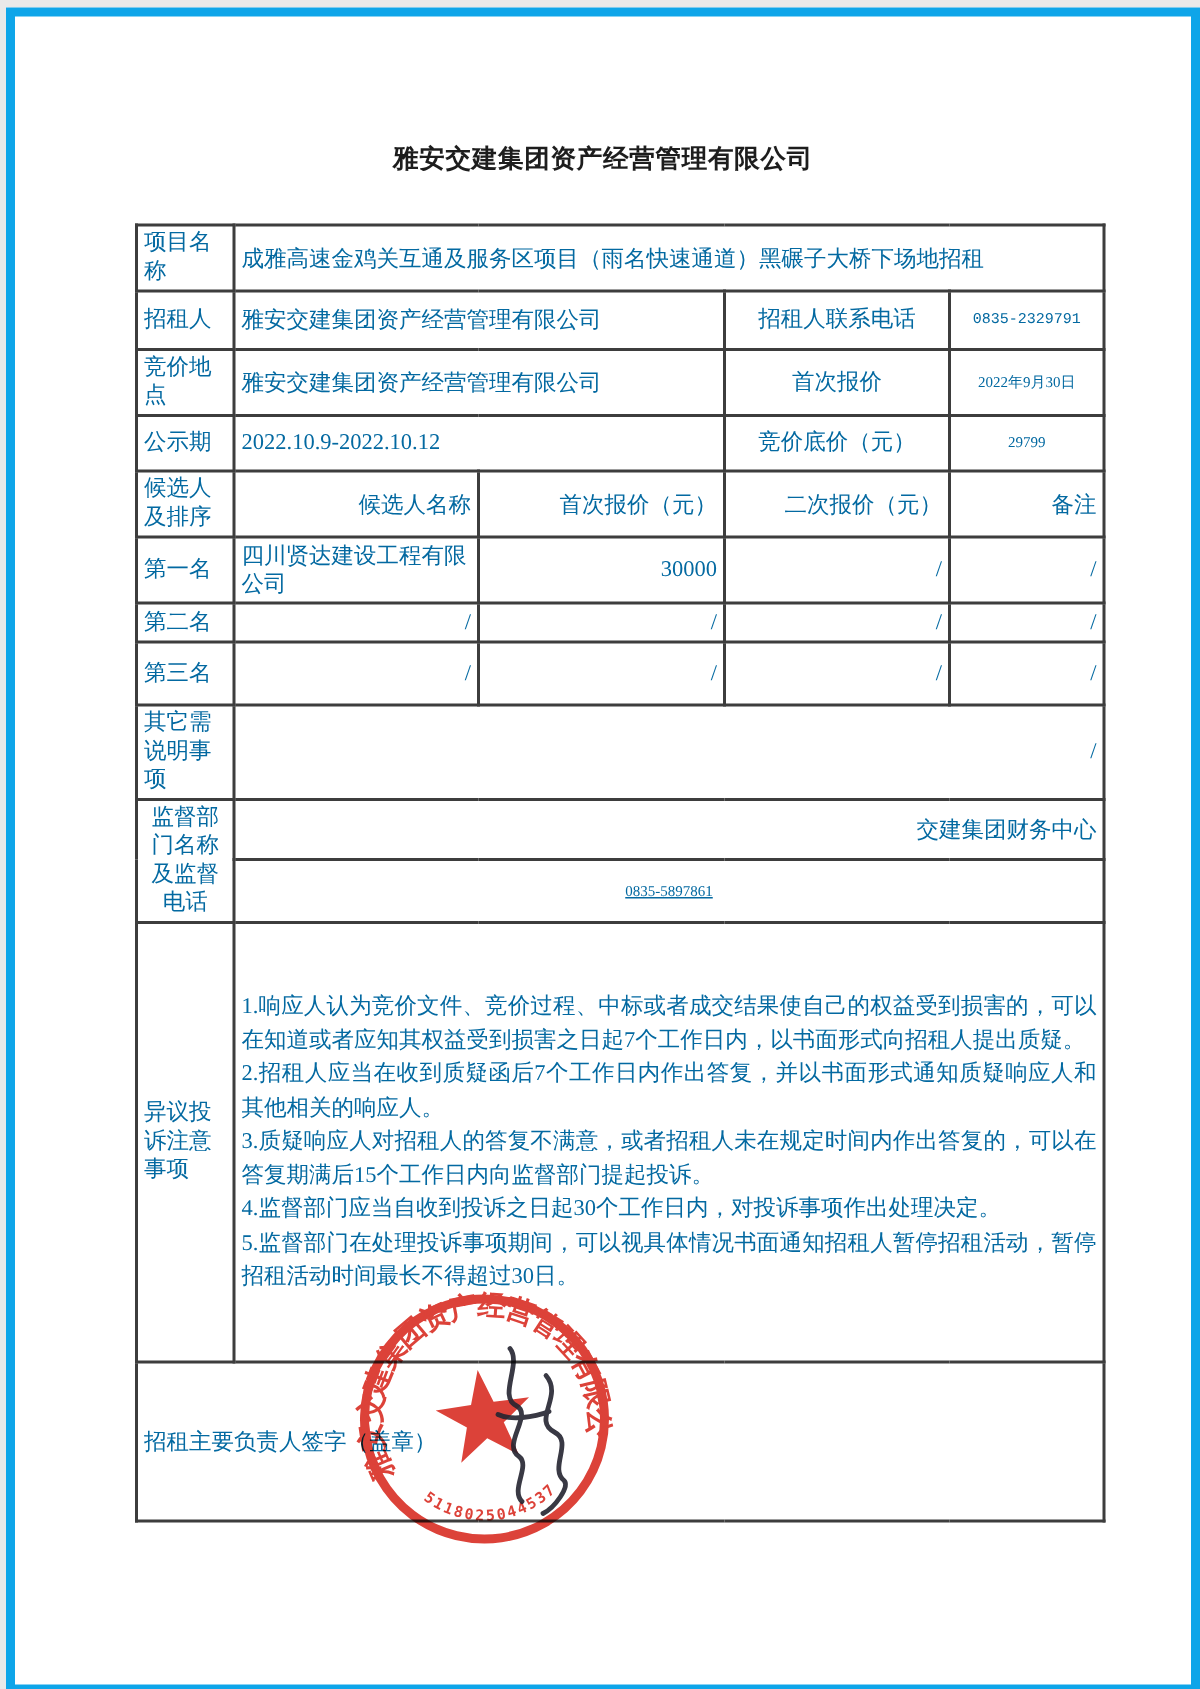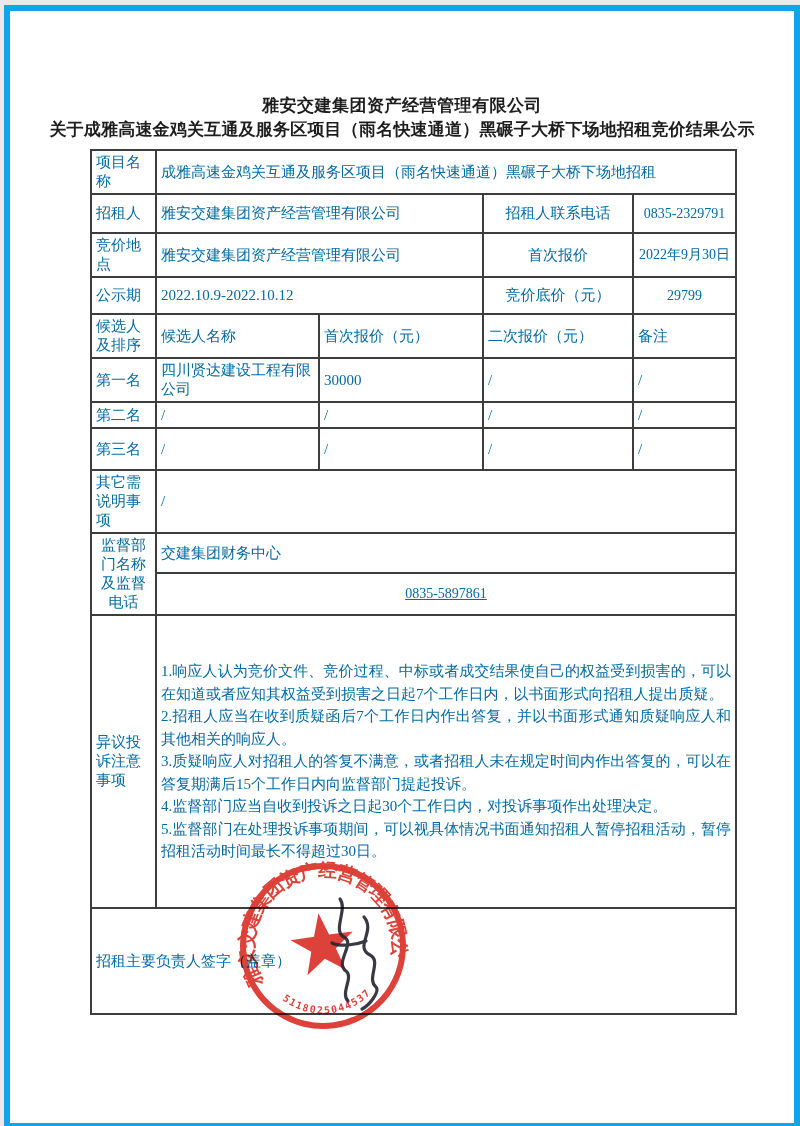--- a/index.html
+++ b/index.html
@@ -28,45 +28,44 @@
   }
   table.doc td{
     border:2px solid #3d3d3d;
     padding:2px 4px;
     vertical-align:middle;
     overflow:hidden;
   }
   .c0{width:65px;}  .c1{width:163px;} .c2{width:164px;} .c3{width:150px;} .c4{width:103px;}
   td.lab{text-align:left;padding-left:3px;padding-right:1px;line-height:19px;}
   td.lab-c{text-align:center;padding-left:2px;padding-right:2px;line-height:19px;}
-  td.ctr{text-align:left;border-radius:12px;}
-  td.val{text-align:center;font-size:14px;letter-spacing:0;}
+  td.ctr{text-align:right;border-radius:12px;}
+  td.val{text-align:center;font-size:10px;letter-spacing:0;}
   td.txt{text-align:left;padding-left:5px;}
-  .h-project{height:41px;} .h-lessor{height:39px;} .h-venue{height:37px;margin-top:10px;}
+  .h-project{height:41px;} .h-lessor{height:39px;font-family:Liberation Mono, monospace;} .h-venue{height:37px;margin-top:10px;}
   .h-publicity{height:37px;} .h-header{height:37px;}
   .h-rank1{height:41px;} .h-rank2{height:26px;} .h-rank3{height:42px;}
   .h-other{height:37px;} .h-sup1{height:33px;margin-top:44px;} .h-sup2{height:34px;text-decoration:underline;}
   .h-objection{height:293px;} .h-sign{height:106px;}
   td.objection-cell{padding:8px 10px 8px 8px;}
   .objection-line{line-height:22.5px;text-align:justify;}
   td.sign-cell{text-align:left;padding-left:8px;font-size:15px;}
 
   .stamp{
     position:absolute;left:218px;top:840px;width:190px;height:190px;
     mix-blend-mode:multiply;pointer-events:none;
   }
 </style>
 </head>
 <body>
 
 <div class="page">
 
   <div class="titles">
     <div class="title-1">雅安交建集团资产经营管理有限公司</div>
-    <div class="title-2">关于成雅高速金鸡关互通及服务区项目（雨名快速通道）黑碾子大桥下场地招租竞价结果公示</div>
   </div>
 
   <table class="doc">
     <colgroup>
         <col class="c0">
         <col class="c1">
         <col class="c2">
         <col class="c3">
         <col class="c4">
       </colgroup>

